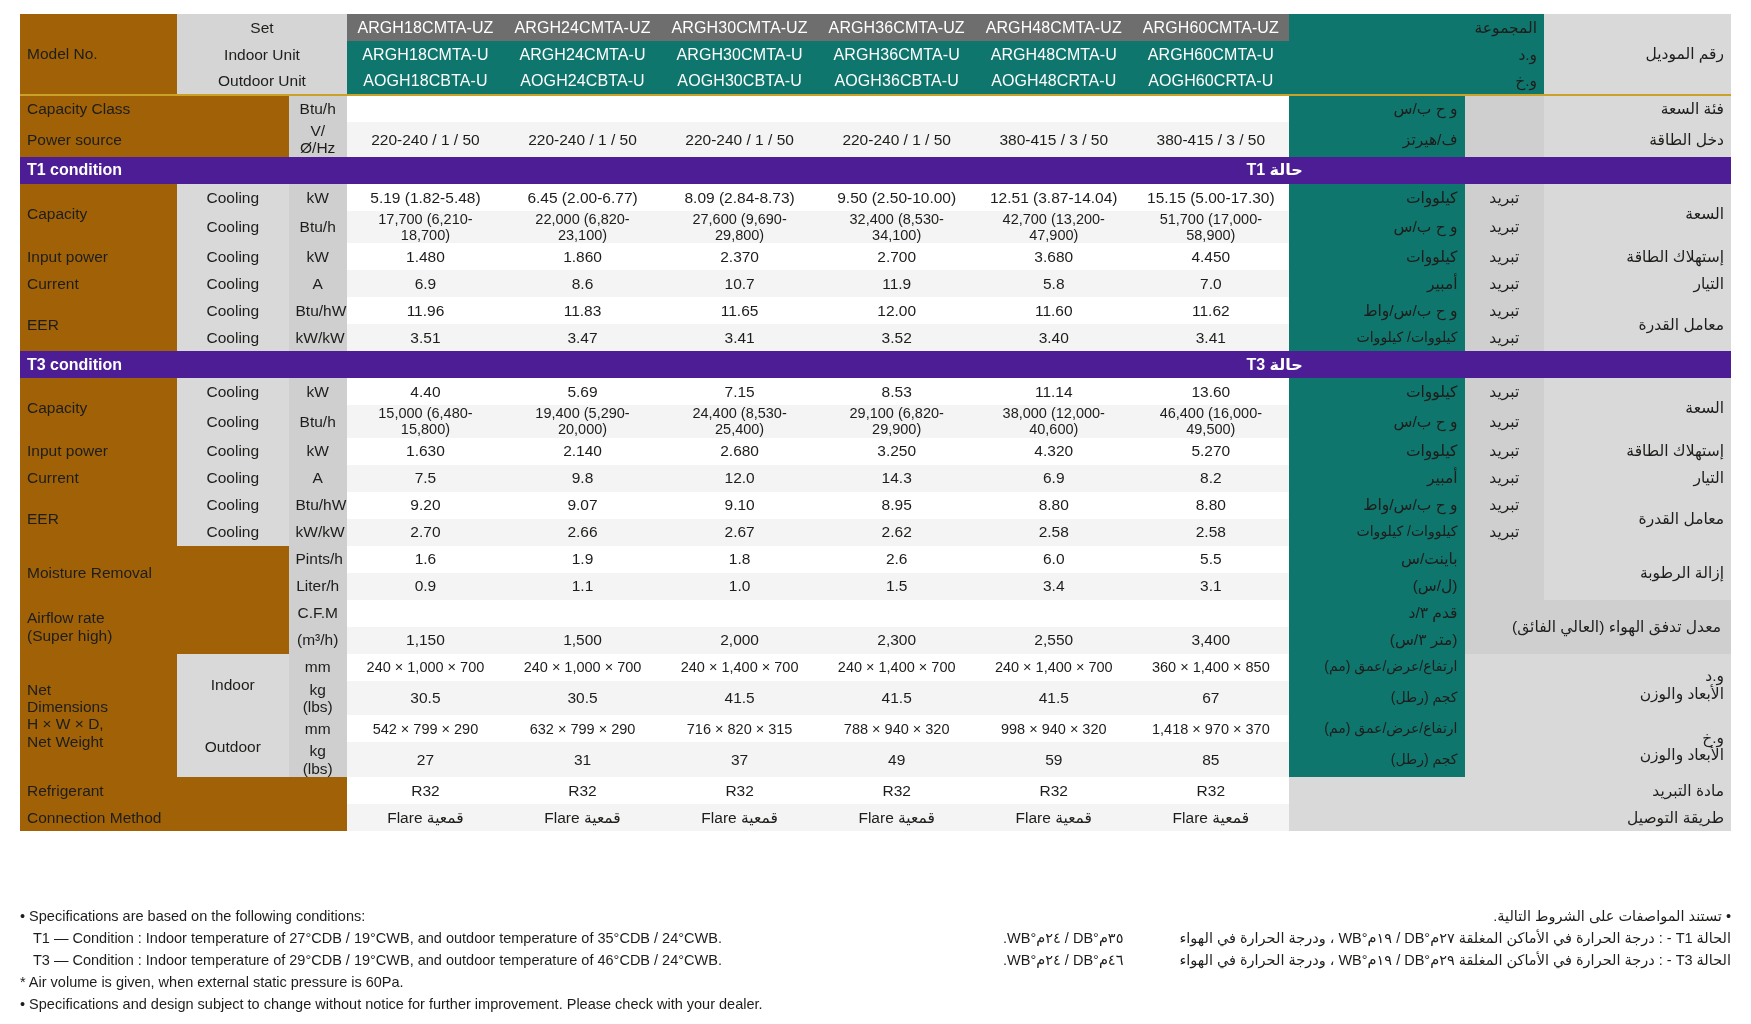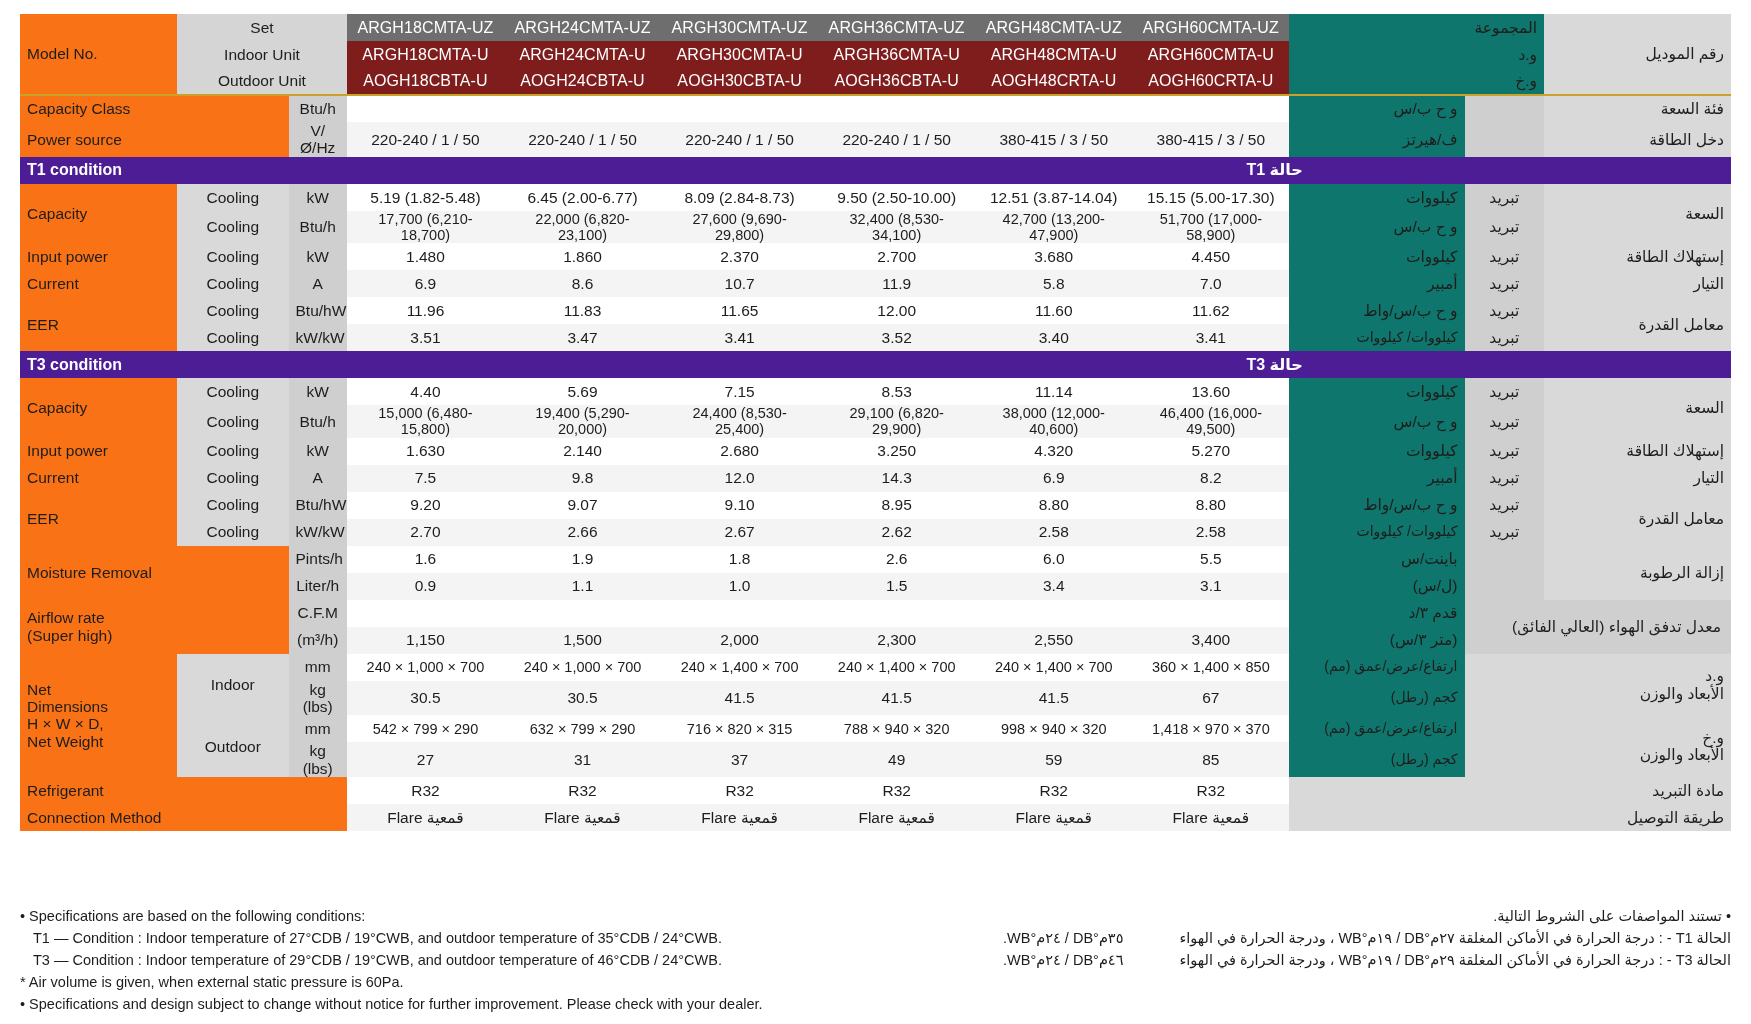--- a/index.html
+++ b/index.html
@@ -31,30 +31,30 @@
   table.spec td {
     padding: 0 7px;
     vertical-align: middle;
     line-height: 1.12;
     border: 0;
     height: 27px;
     box-sizing: border-box;
   }
 
   
-  .lbl        { background: #f97316; margin-left: 12px; }   
+  .lbl        { background: #a16207; margin-left: 12px; }   
   .lbl2       { background: #d9d9d9; }   
   .unit       { background: #cfcfcf; }   
   .val        { background: #ffffff; text-align: center; }
   .val.alt    { background: #f4f4f4; }
   .arUnit     { background: #0f766e; direction: rtl; }
   .arMode     { background: #cfcfcf; text-align: center; direction: rtl; }
   .arLbl      { background: #d9d9d9; text-align: right; direction: rtl; }
   .hdrDark    { background: #6e6e6e; color: #ffffff; text-align: center; }
-  .hdrMid     { background: #7f1d1d; color: #ffffff; text-align: center; }
+  .hdrMid     { background: #0f766e; color: #ffffff; text-align: center; }
   .hdrLt      { background: #d5d5d5; text-align: center; }
   .blank      { background: #ffffff; }
 
   
   .band td {
     background: #4c1d95;
     color: #ffffff;
     height: 26px;
     font-size: 16px;
     font-weight: bold;

